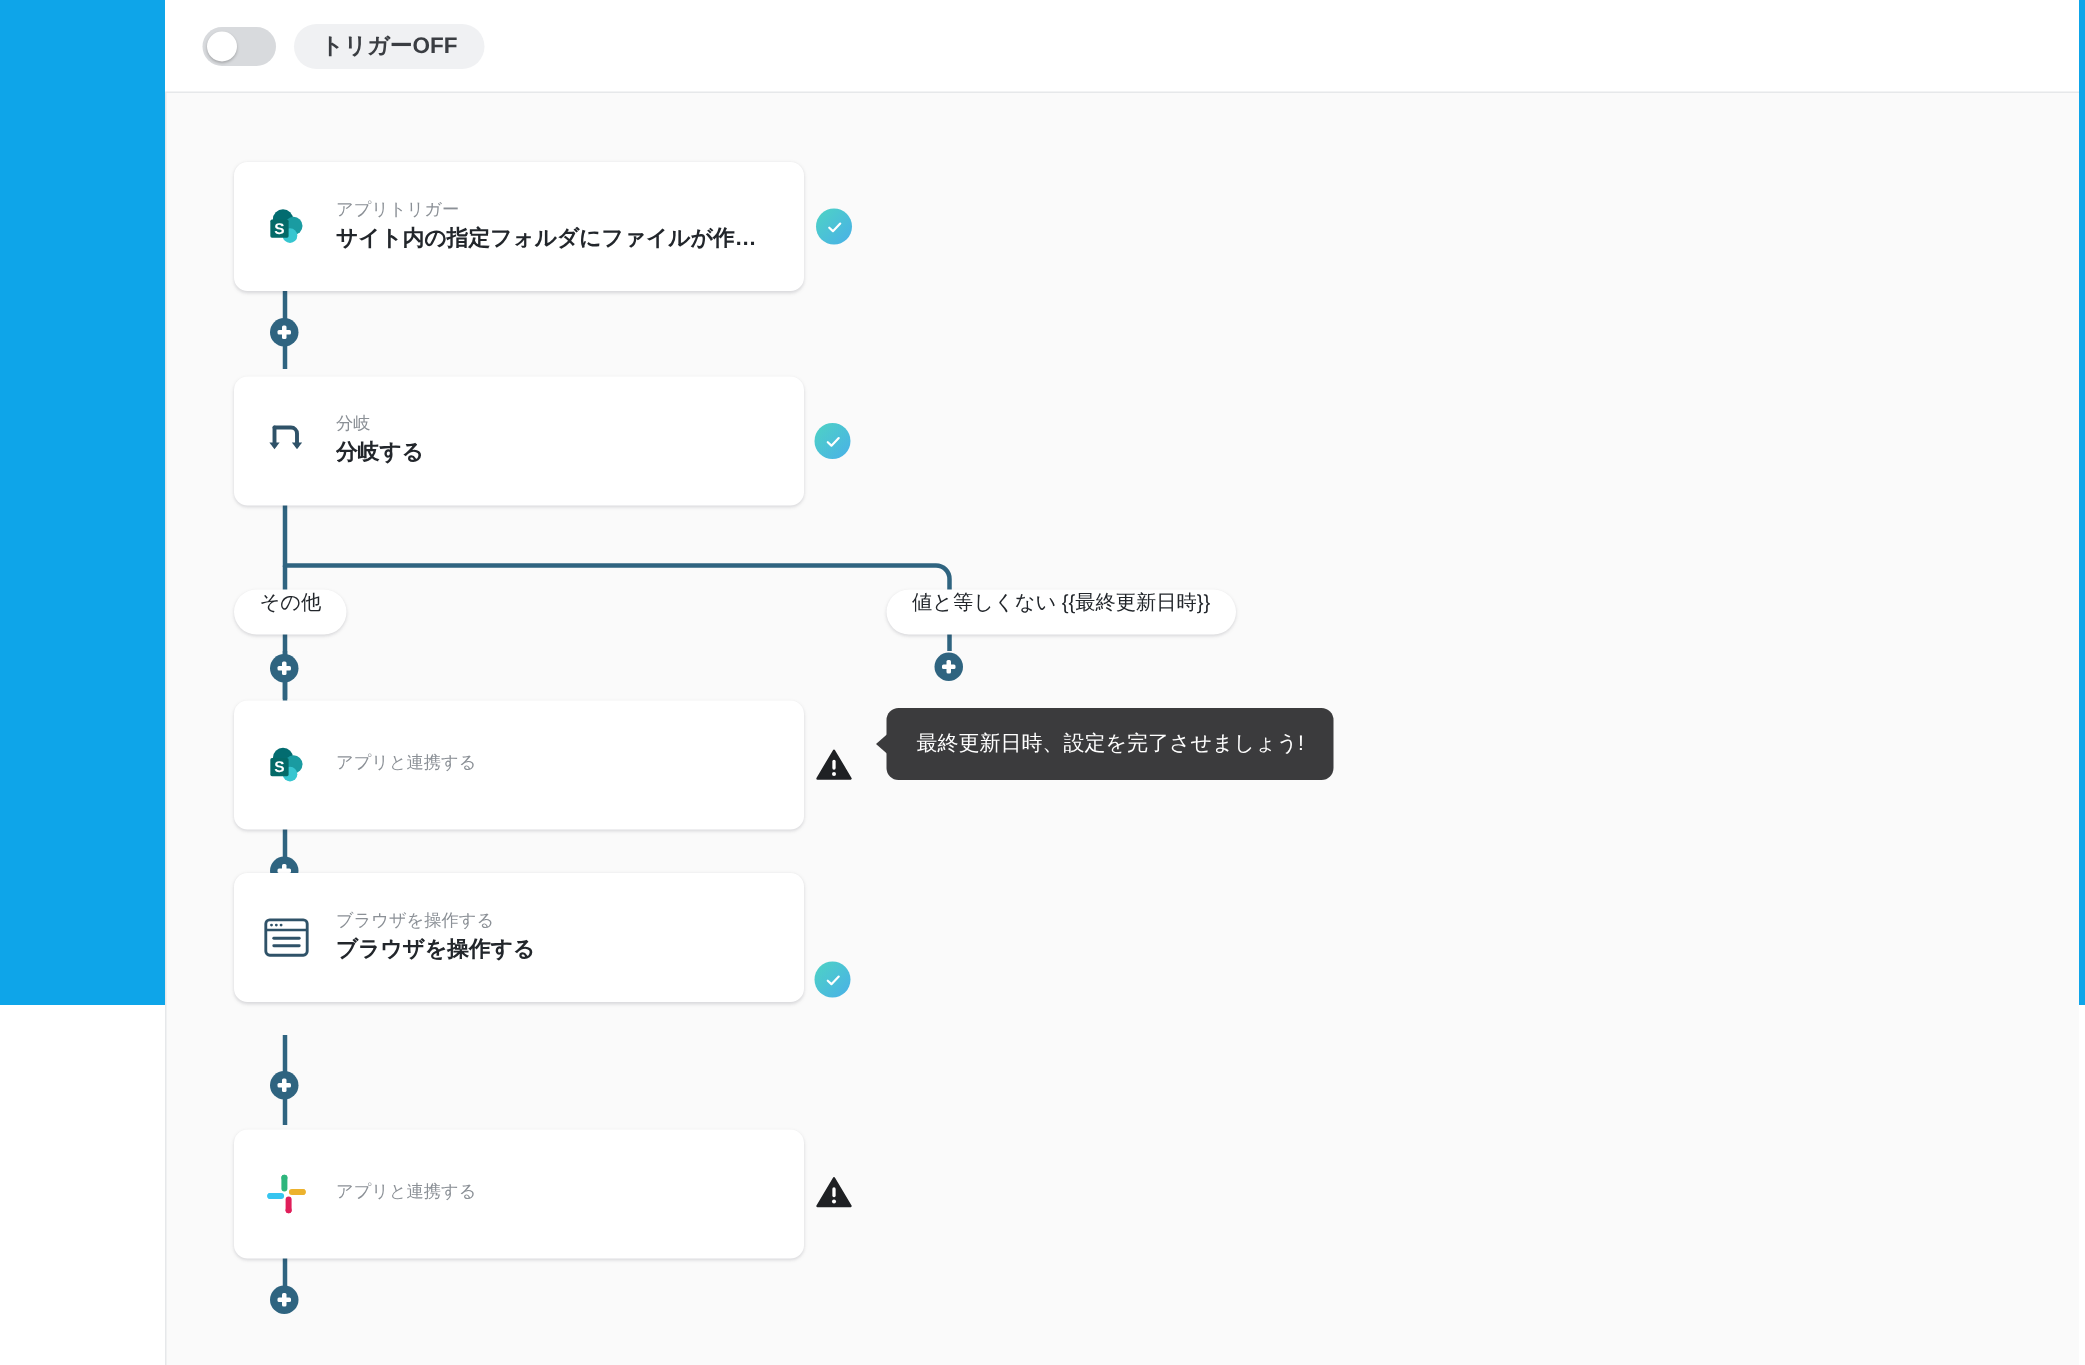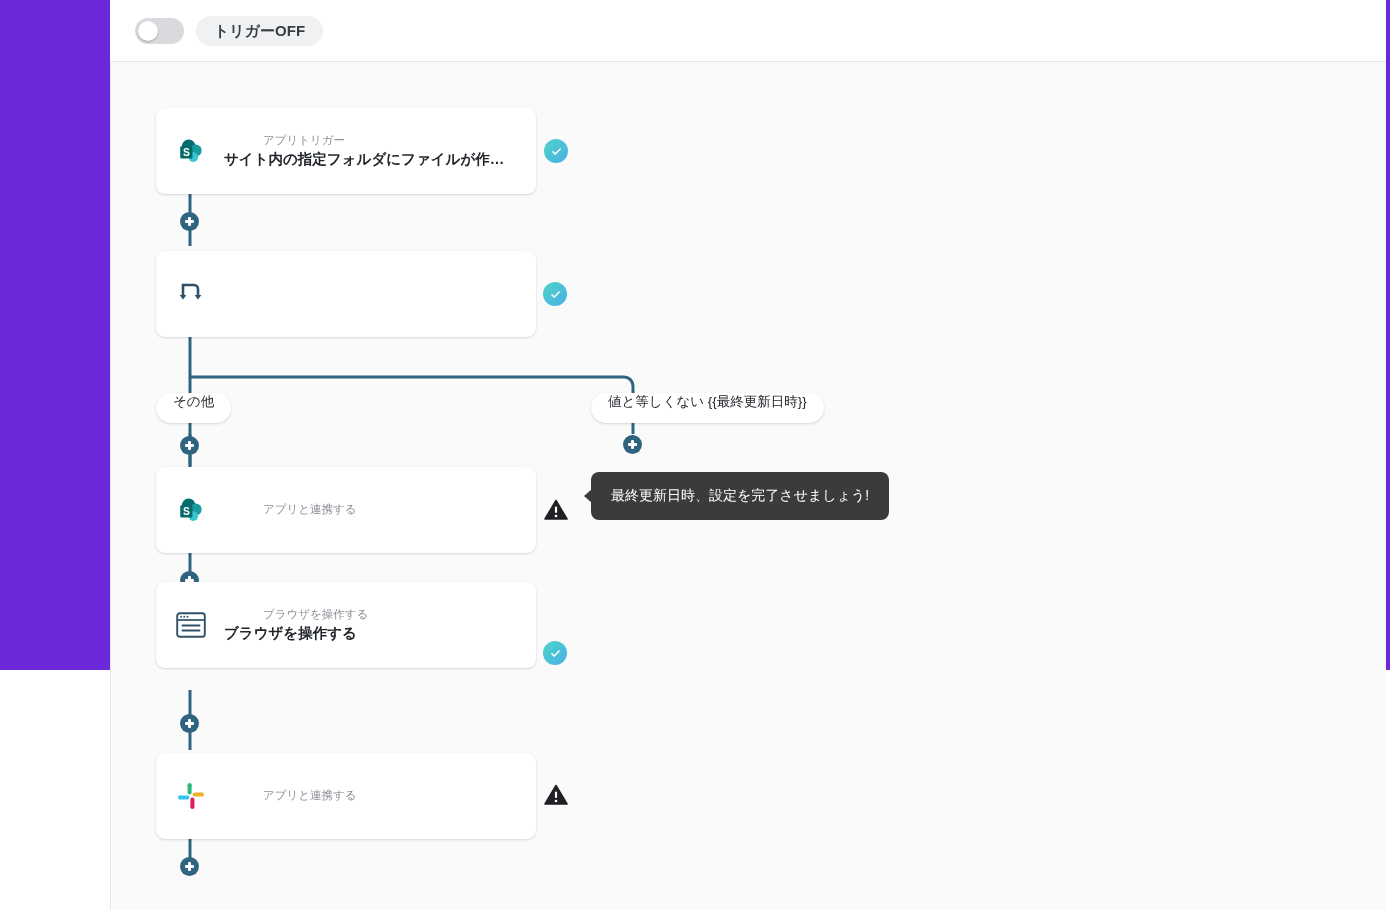--- a/index.html
+++ b/index.html
@@ -8,21 +8,21 @@
     width: 1390px; height: 910px;
     overflow: hidden;
     background: #ffffff;
     font-family: "Liberation Sans", "DejaVu Sans", sans-serif;
   }
 
   #app {
     position: relative;
     width: 1390px;
     height: 670px;
-    background: #6d28d9;
+    background: #0ea5e9;
   }
 
   
   .toolbar {
     position: absolute;
     left: 110px; top: 0;
     width: 1276px; height: 62px;
     background: #ffffff;
     border-bottom: 1px solid #e6e8ea;
     display: flex;
@@ -92,21 +92,20 @@
     justify-content: center;
   }
   .card .texts { min-width: 0; flex: 1 1 auto; }
   .card .subtitle {
     font-size: 11.5px;
     color: #8b9096;
     line-height: 1.3;
     margin-bottom: 2px;
     white-space: nowrap;
     overflow: hidden;
-    margin-left: 39px;
   }
   .card .title {
     font-size: 14.5px;
     font-weight: 700;
     color: #22262b;
     line-height: 1.35;
     white-space: nowrap;
     overflow: hidden;
     text-overflow: ellipsis;
     max-width: 300px;
@@ -238,20 +237,24 @@
     <div class="plus-btn" style="left:69px; top:150px;"></div>
 
     <div class="card" style="left:45px; top:189px;">
       <div class="icon-wrap">
         <svg width="28" height="28" viewBox="0 0 28 28">
           <path d="M6 5 V17" stroke="#2f5268" stroke-width="2.6" fill="none" stroke-linecap="round"></path>
           <path d="M6 5 H17 a4 4 0 0 1 4 4 V17" stroke="#2f5268" stroke-width="2.6" fill="none" stroke-linecap="round"></path>
           <path d="M2.6 15 L6 19.5 L9.4 15 Z" fill="#2f5268"></path>
           <path d="M17.6 15 L21 19.5 L24.4 15 Z" fill="#2f5268"></path>
         </svg>
+      </div>
+      <div class="texts">
+        <div class="subtitle">分岐</div>
+        <div class="title">分岐する</div>
       </div>
     </div>
     <div class="badge-ok" style="left:432px; top:220px;">
       <svg width="13" height="13" viewBox="0 0 16 16">
         <path d="M3.5 8.4 L6.5 11.2 L12.5 5" fill="none" stroke="#ffffff" stroke-width="1.8" stroke-linecap="round" stroke-linejoin="round"></path>
       </svg>
     </div>
 
     <div class="branch-label" style="left:45px; top:331px;">
       <span>その他</span>

